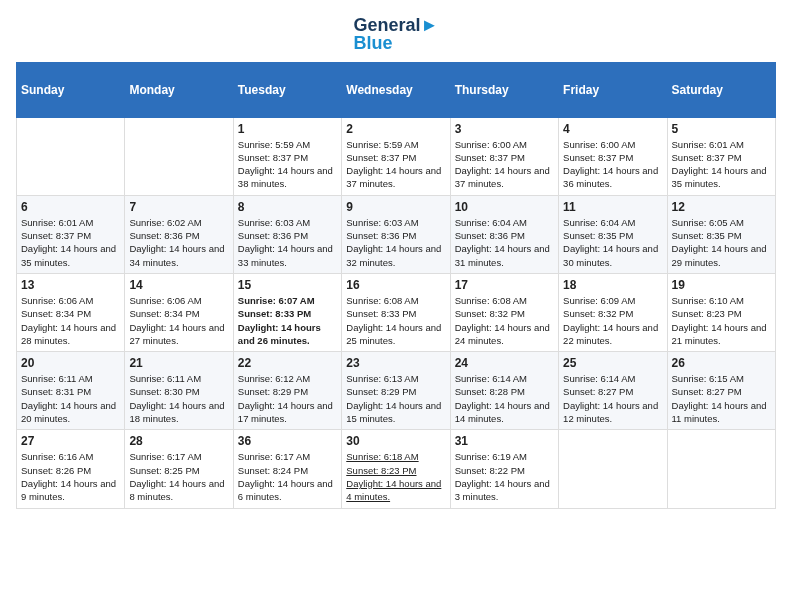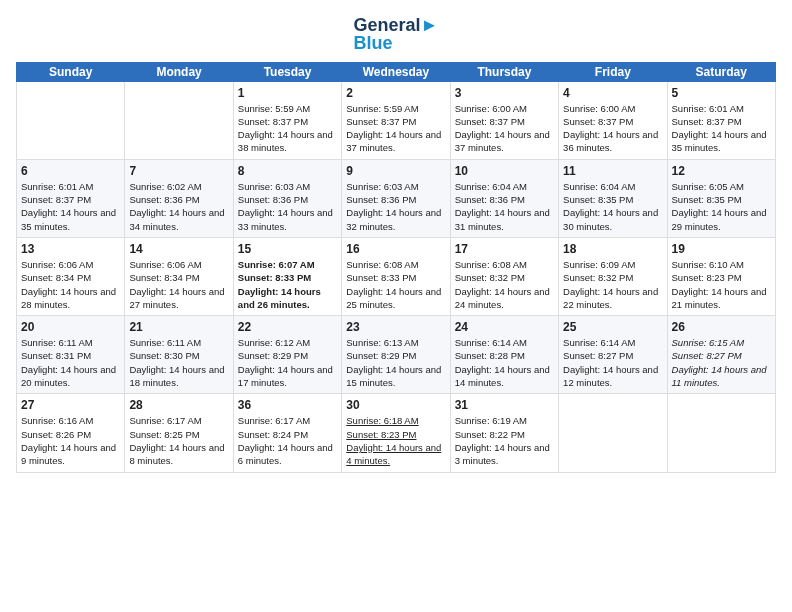--- a/index.html
+++ b/index.html
@@ -35,22 +35,22 @@
     .calendar {
       width: 100%;
       border-collapse: collapse;
       border: 1px solid #ccc;
     }
     .calendar th {
       background: #2d6fbc;
       color: #fff;
       font-size: 12px;
       font-weight: bold;
-      padding: 2px 4px;
-      text-align: center;
+      padding: 20px 4px;
+      text-align: left;
       border: 1px solid #2d6fbc;
     }
     .calendar td {
       vertical-align: top;
       padding: 4px;
       border: 1px solid #ddd;
       font-size: 10px;
       color: #222;
       width: 108px;
       min-height: 80px;
@@ -261,21 +261,21 @@
 Daylight: 14 hours and 14 minutes.</div>
         </td>
         <td>
           <span class="day-num">25</span>
           <div class="cell-text" style="white-space: pre-line;">Sunrise: 6:14 AM
 Sunset: 8:27 PM
 Daylight: 14 hours and 12 minutes.</div>
         </td>
         <td>
           <span class="day-num">26</span>
-          <div class="cell-text" style="white-space: pre-line; font-style: italic;">Sunrise: 6:15 AM
+          <div class="cell-text" style="white-space: pre-line;">Sunrise: 6:15 AM
 Sunset: 8:27 PM
 Daylight: 14 hours and 11 minutes.</div>
         </td>
       </tr>
       <tr>
         <td>
           <span class="day-num">27</span>
           <div class="cell-text" style="white-space: pre-line;">Sunrise: 6:16 AM
 Sunset: 8:26 PM
 Daylight: 14 hours and 9 minutes.</div>

